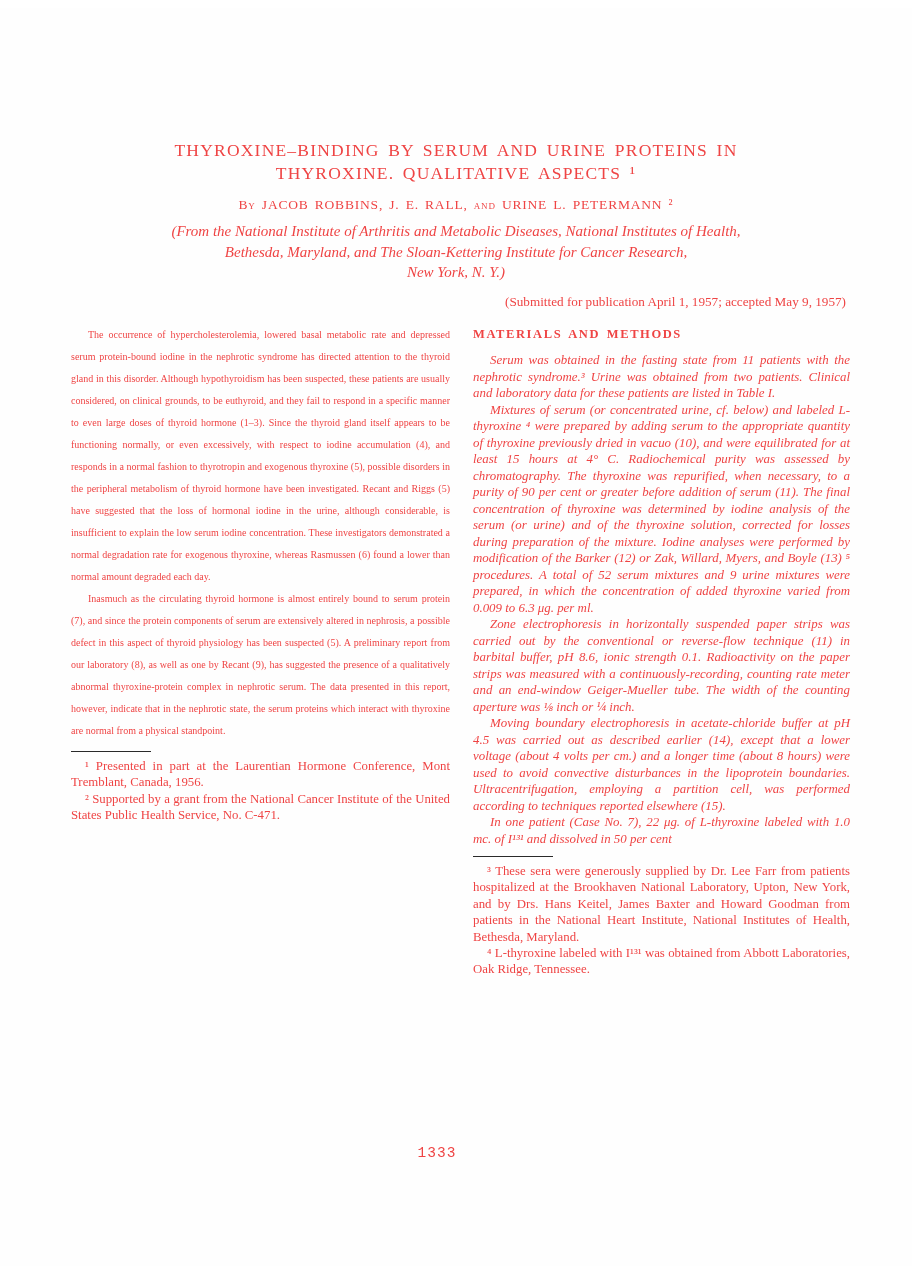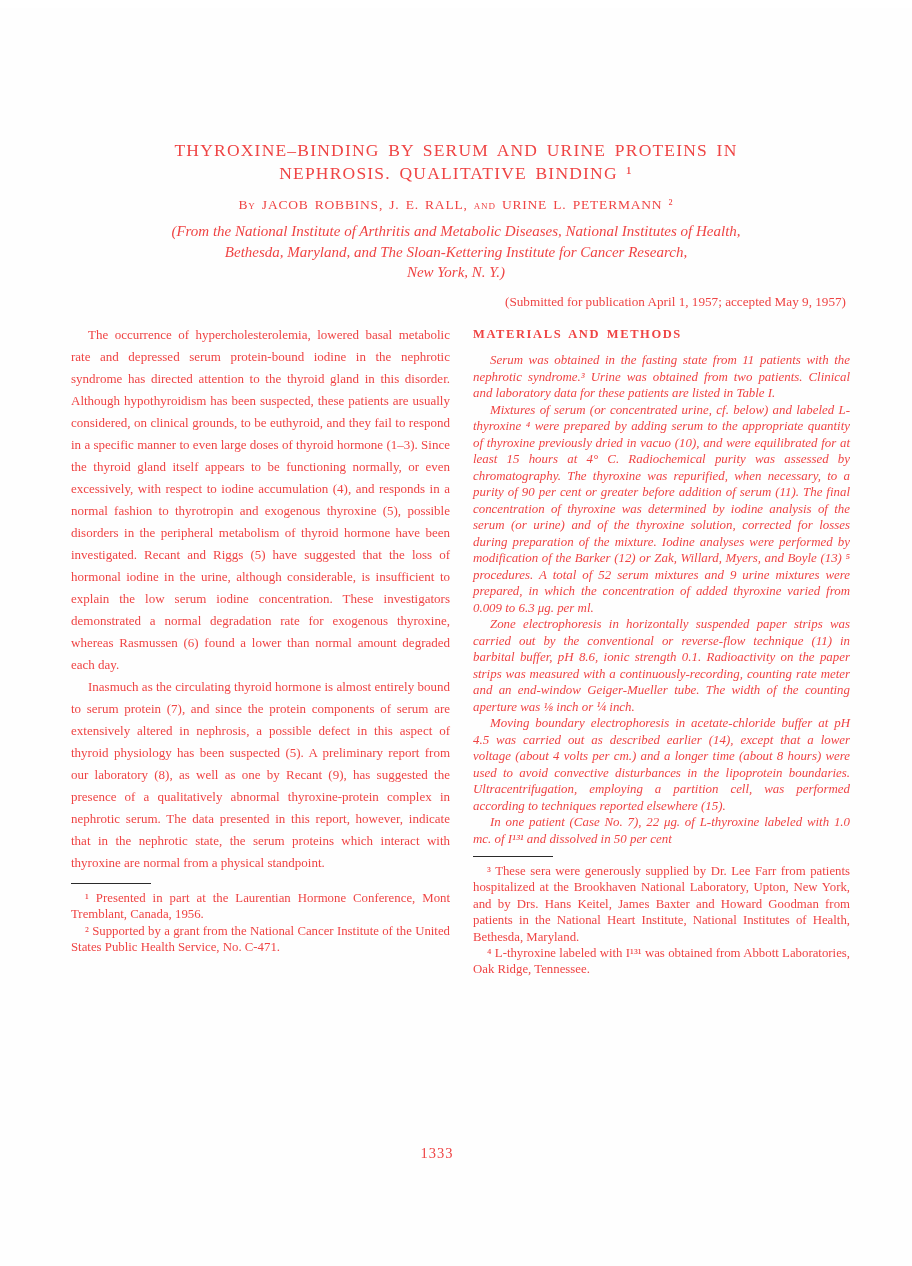--- a/index.html
+++ b/index.html
@@ -51,21 +51,21 @@
   .columns {
     position: absolute;
     top: 316px;
     left: 71px;
     display: flex;
     gap: 23px;
   }
   .col-left  { width: 379px; }
   .col-right { width: 377px; }
   .body-lg {
-    font-size: 13px;
+    font-size: 10px;
     line-height: 22px;
     text-align: justify;
     margin: 0;
   }
   .body-sm {
     font-size: 12.9px;
     line-height: 16.5px;
     text-align: justify;
     margin: 0;
     font-style: italic;
@@ -92,30 +92,31 @@
     margin: 0;
   }
   .page-number {
     position: absolute;
     top: 1137px;
     left: 0;
     width: 874px;
     text-align: center;
     font-size: 14.5px;
     letter-spacing: 1px;
+    font-family: Liberation Mono, monospace;
   }
 </style>
 </head>
 <body>
 
 <div class="page">
 
   <header class="head">
     <div class="title-line">THYROXINE–BINDING BY SERUM AND URINE PROTEINS IN</div>
-    <div class="title-line">NEPHROSIS. QUALITATIVE BINDING ¹</div>
+    <div class="title-line">THYROXINE. QUALITATIVE ASPECTS ¹</div>
     <div class="byline">By JACOB ROBBINS, J. E. RALL, and URINE L. PETERMANN ²</div>
     <div class="affiliation">
       <div>(From the National Institute of Arthritis and Metabolic Diseases, National Institutes of Health,</div>
       <div>Bethesda, Maryland, and The Sloan-Kettering Institute for Cancer Research,</div>
       <div>New York, N. Y.)</div>
     </div>
     <div class="submission">(Submitted for publication April 1, 1957; accepted May 9, 1957)</div>
   </header>
 
   <div class="columns">

